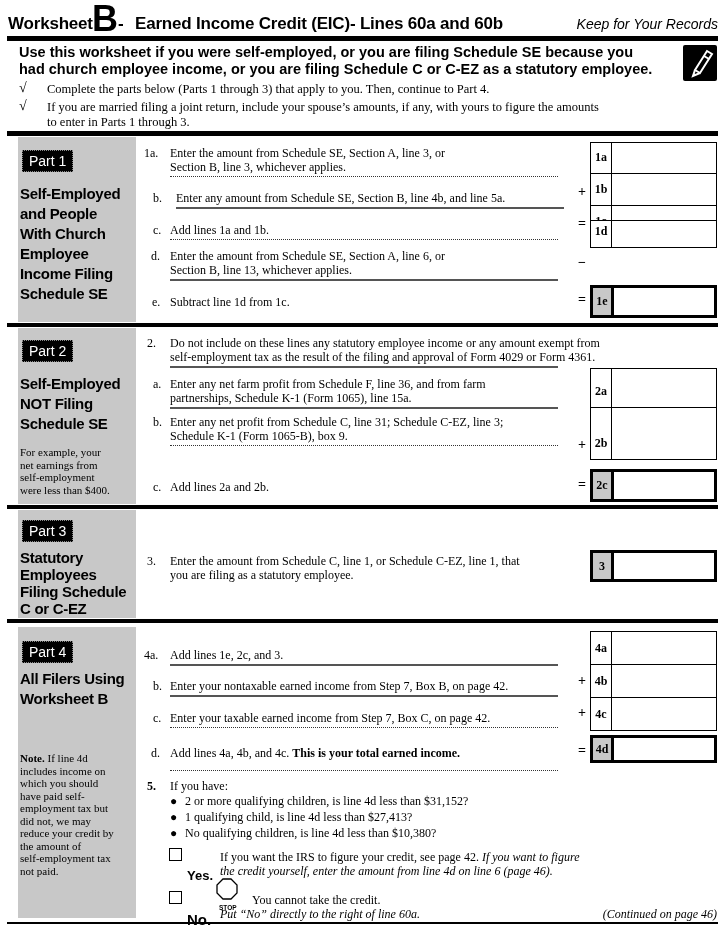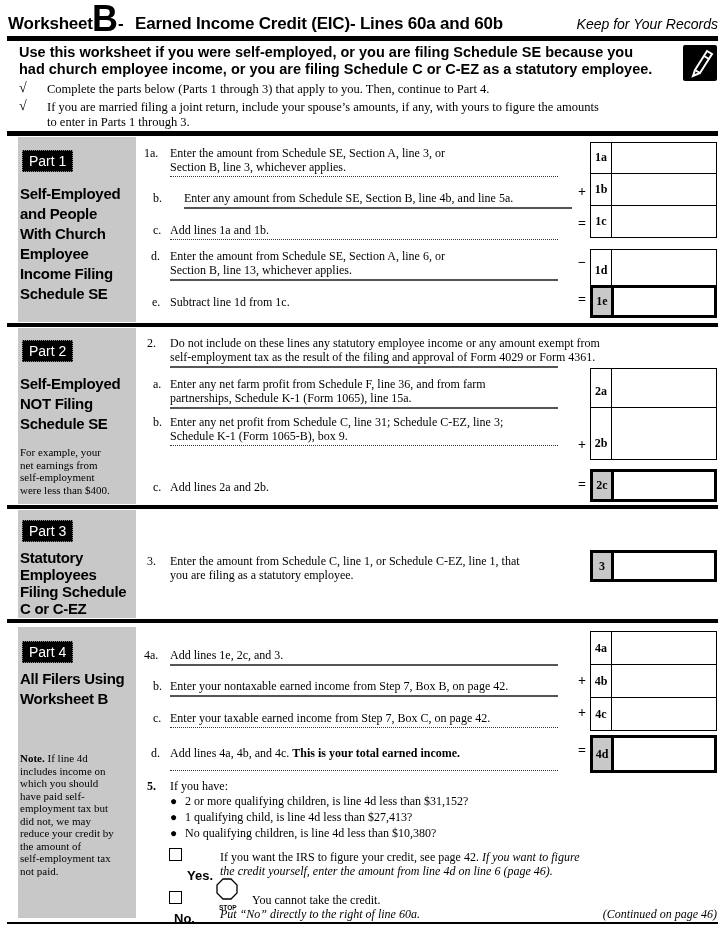--- a/index.html
+++ b/index.html
@@ -81,21 +81,21 @@
   </div>
 </div>
 
 <div class="abs ln" style="left:144px;top:146px;">1a.</div>
 <div class="abs ln uline-thin" style="left:170px;top:146px;width:388px;padding-bottom:2px;">
   <div>Enter the amount from Schedule SE, Section A, line 3, or</div>
   <div>Section B, line 3, whichever applies.</div>
 </div>
 
 <div class="abs ln" style="left:153px;top:191px;">b.</div>
-<div class="abs ln uline" style="left:184px;top:191px;width:388px;padding-bottom:2px;">Enter any amount from Schedule SE, Section B, line 4b, and line 5a.</div>
+<div class="abs ln uline" style="left:176px;top:191px;width:388px;padding-bottom:2px;">Enter any amount from Schedule SE, Section B, line 4b, and line 5a.</div>
 
 <div class="abs ln" style="left:153px;top:223px;">c.</div>
 <div class="abs ln uline-thin" style="left:170px;top:223px;width:388px;padding-bottom:2px;">Add lines 1a and 1b.</div>
 
 <div class="abs ln" style="left:151px;top:249px;">d.</div>
 <div class="abs ln uline" style="left:170px;top:249px;width:388px;padding-bottom:2px;">
   <div>Enter the amount from Schedule SE, Section A, line 6, or</div>
   <div>Section B, line 13, whichever applies.</div>
 </div>
 
@@ -112,21 +112,21 @@
   <input class="amt" type="text" value="" style="">
 </div>
 <div class="abs box" style="top:173px;height:33px;">
   <div class="lbl">1b</div>
   <input class="amt" type="text" value="" style="">
 </div>
 <div class="abs box" style="top:205px;height:33px;">
   <div class="lbl">1c</div>
   <input class="amt" type="text" value="" style="">
 </div>
-<div class="abs box" style="top:249px;height:38px;">
+<div class="abs box" style="top:220px;height:28px;">
   <div class="lbl">1d</div>
   <input class="amt" type="text" value="" style="">
 </div>
 <div class="abs box total" style="top:285px;height:33px;">
   <div class="lbl">1e</div>
   <input class="amt" type="text" value="" style="">
 </div>
 
 <div class="abs rule-thick" style="top:323px;height:4px;"></div>
 
@@ -249,21 +249,21 @@
   <input class="amt" type="text" value="" style="">
 </div>
 <div class="abs box" style="top:664px;height:34px;">
   <div class="lbl">4b</div>
   <input class="amt" type="text" value="" style="">
 </div>
 <div class="abs box" style="top:697px;height:34px;">
   <div class="lbl">4c</div>
   <input class="amt" type="text" value="" style="">
 </div>
-<div class="abs box total" style="top:735px;height:38px;padding-left:44px;">
+<div class="abs box total" style="top:735px;height:28px;padding-left:44px;">
   <div class="lbl">4d</div>
   <input class="amt" type="text" value="" style="">
 </div>
 
 <div class="abs ln" style="left:147px;top:779px;font-weight:bold;">5.</div>
 <div class="abs ln" style="left:170px;top:779px;">If you have:</div>
 
 <div class="abs ln" style="left:170px;top:794px;">●</div>
 <div class="abs ln" style="left:185px;top:794px;">2 or more qualifying children, is line 4d less than $31,152?</div>
 <div class="abs ln" style="left:170px;top:810px;">●</div>
@@ -272,21 +272,21 @@
 <div class="abs ln" style="left:185px;top:826px;">No qualifying children, is line 4d less than $10,380?</div>
 
 <div class="abs cbx" style="left:169px;top:848px;"></div>
 <div class="abs sans" style="left:187px;top:848px;font-size:13px;font-weight:bold;">Yes.</div>
 <div class="abs ln" style="left:220px;top:850px;width:400px;">
   <div><span>If you want the IRS to figure your credit, see page 42. </span><i>If you want to figure</i></div>
   <div><i>the credit yourself, enter the amount from line 4d on line 6 (page 46).</i></div>
 </div>
 
 <div class="abs cbx" style="left:169px;top:891px;"></div>
-<div class="abs sans" style="left:174px;top:891px;font-size:13px;font-weight:bold;">No.</div>
+<div class="abs sans" style="left:187px;top:891px;font-size:15px;font-weight:bold;">No.</div>
 <div class="abs stop" style="left:216px;top:878px;">
   <svg width="22" height="22" viewBox="0 0 22 22">
     <polygon points="7,1 15,1 21,7 21,15 15,21 7,21 1,15 1,7" fill="#fff" stroke="#000" stroke-width="1.3"></polygon>
   </svg>
   <span class="abs sans" style="left:3px;top:6px;font-size:6.5px;font-weight:bold;">STOP</span>
 </div>
 <div class="abs ln" style="left:252px;top:893px;">You cannot take the credit.</div>
 <div class="abs ln" style="left:220px;top:907px;font-style:italic;">Put “No” directly to the right of line 60a.</div>
 
 <div class="abs ln" style="right:8px;top:907px;font-style:italic;">(Continued on page 46)</div>

